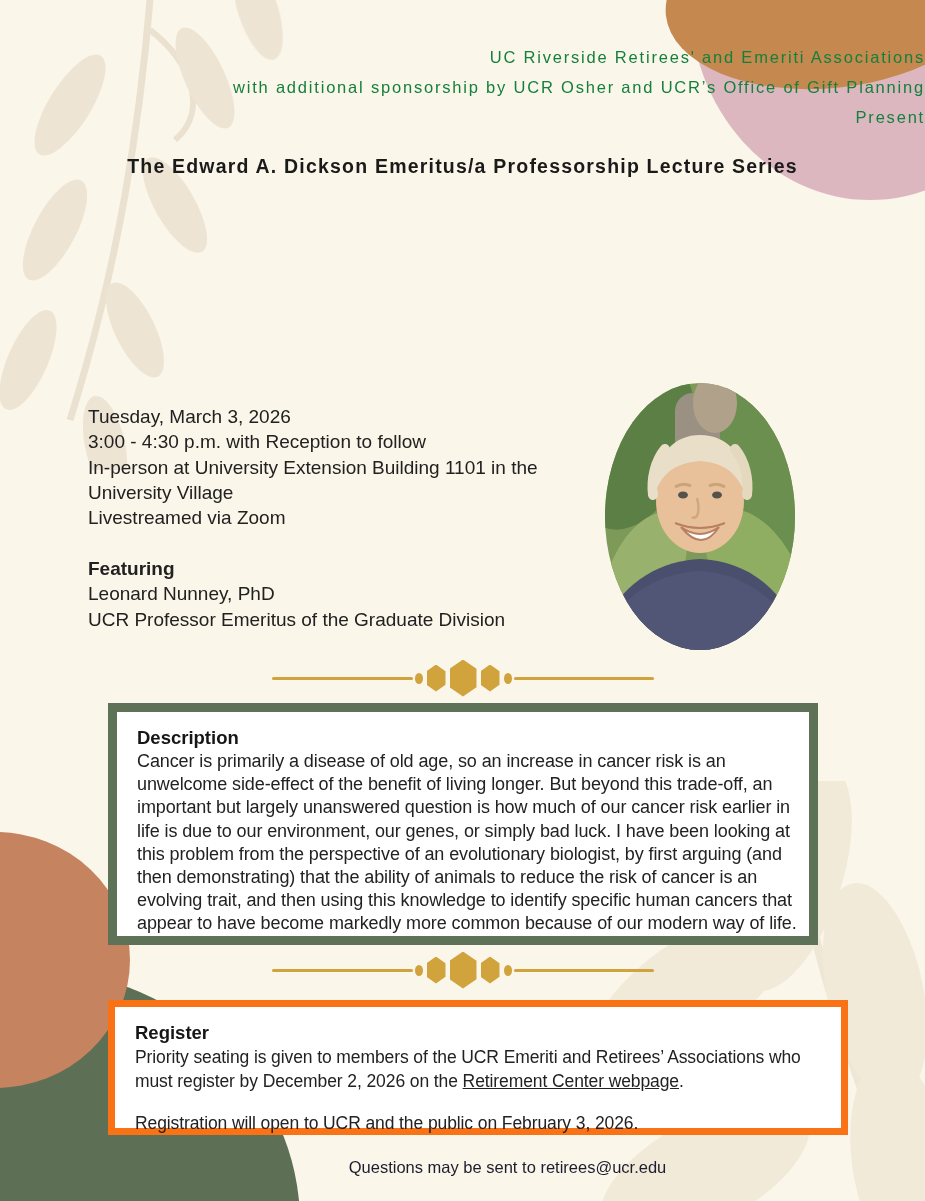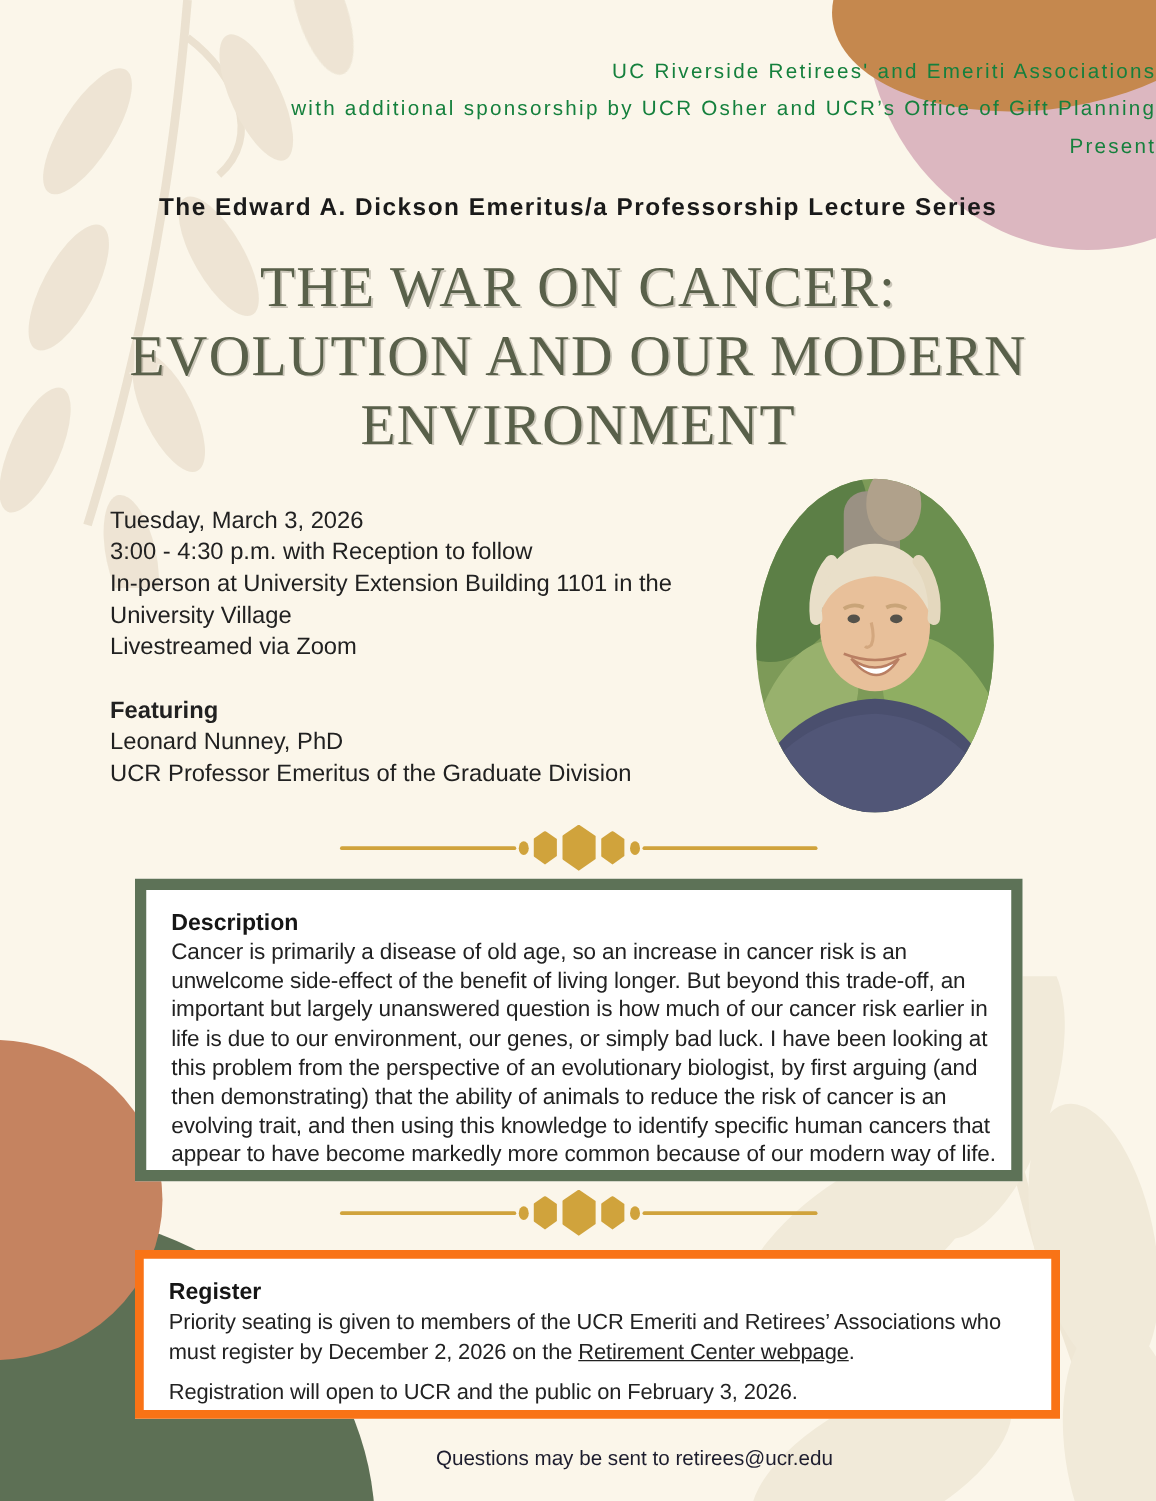--- a/index.html
+++ b/index.html
@@ -47,21 +47,21 @@
   .orn.hex-l { width:27px; height:37px; clip-path:polygon(50% 0,100% 25%,100% 75%,50% 100%,0 75%,0 25%); }
   #divider-1 { top:660px; }
   #divider-2 { top:952px; }
   
   .info-box { position:absolute; left:108px; background:#ffffff; padding:13px 9px 15px 20px; }
   #description-box { top:703px; width:710px; height:242px; border:9px solid #5d7257; }
   #register-box { top:1000px; width:740px; height:135px; border:7px solid #f97316; }
   .box-heading { font-size:18.5px; font-weight:bold; line-height:25px; color:#161616; }
   .box-body { font-size:18px; line-height:23.2px; color:#222; letter-spacing:-0.1px; }
   #register-box .box-body { font-size:17.5px; line-height:24px; }
-  .register-para2 { margin-top:8px; }
+  .register-para2 { margin-top:18px; }
   a.inline-link { color:#222; text-decoration:underline; cursor:pointer; }
   
   .footer-note { position:absolute; top:1158px; left:0; width:100%; text-align:center;
     font-size:16.5px; color:#1d1d2e;margin-left:45px; }
 </style>
 </head>
 <body>
 
 <div id="flyer">
 
@@ -97,25 +97,20 @@
   <div class="blob blob-left-orange"></div>
 
   <div class="top-lines">
     <div>UC Riverside Retirees' and Emeriti Associations</div>
     <div>with additional sponsorship by UCR Osher and UCR’s Office of Gift Planning</div>
     <div>Present</div>
   </div>
 
   <div class="series-title">The Edward A. Dickson Emeritus/a Professorship Lecture Series</div>
 
-  <div class="big-title">
-    <div>THE WAR ON CANCER:</div>
-    <div>EVOLUTION AND OUR MODERN</div>
-    <div>ENVIRONMENT</div>
-  </div>
 
   <div class="event-details">
     <div>Tuesday, March 3, 2026</div>
     <div>3:00 - 4:30 p.m. with Reception to follow</div>
     <div>In-person at University Extension Building 1101 in the</div>
     <div>University Village</div>
     <div>Livestreamed via Zoom</div>
   </div>
 
   <div class="featuring">

